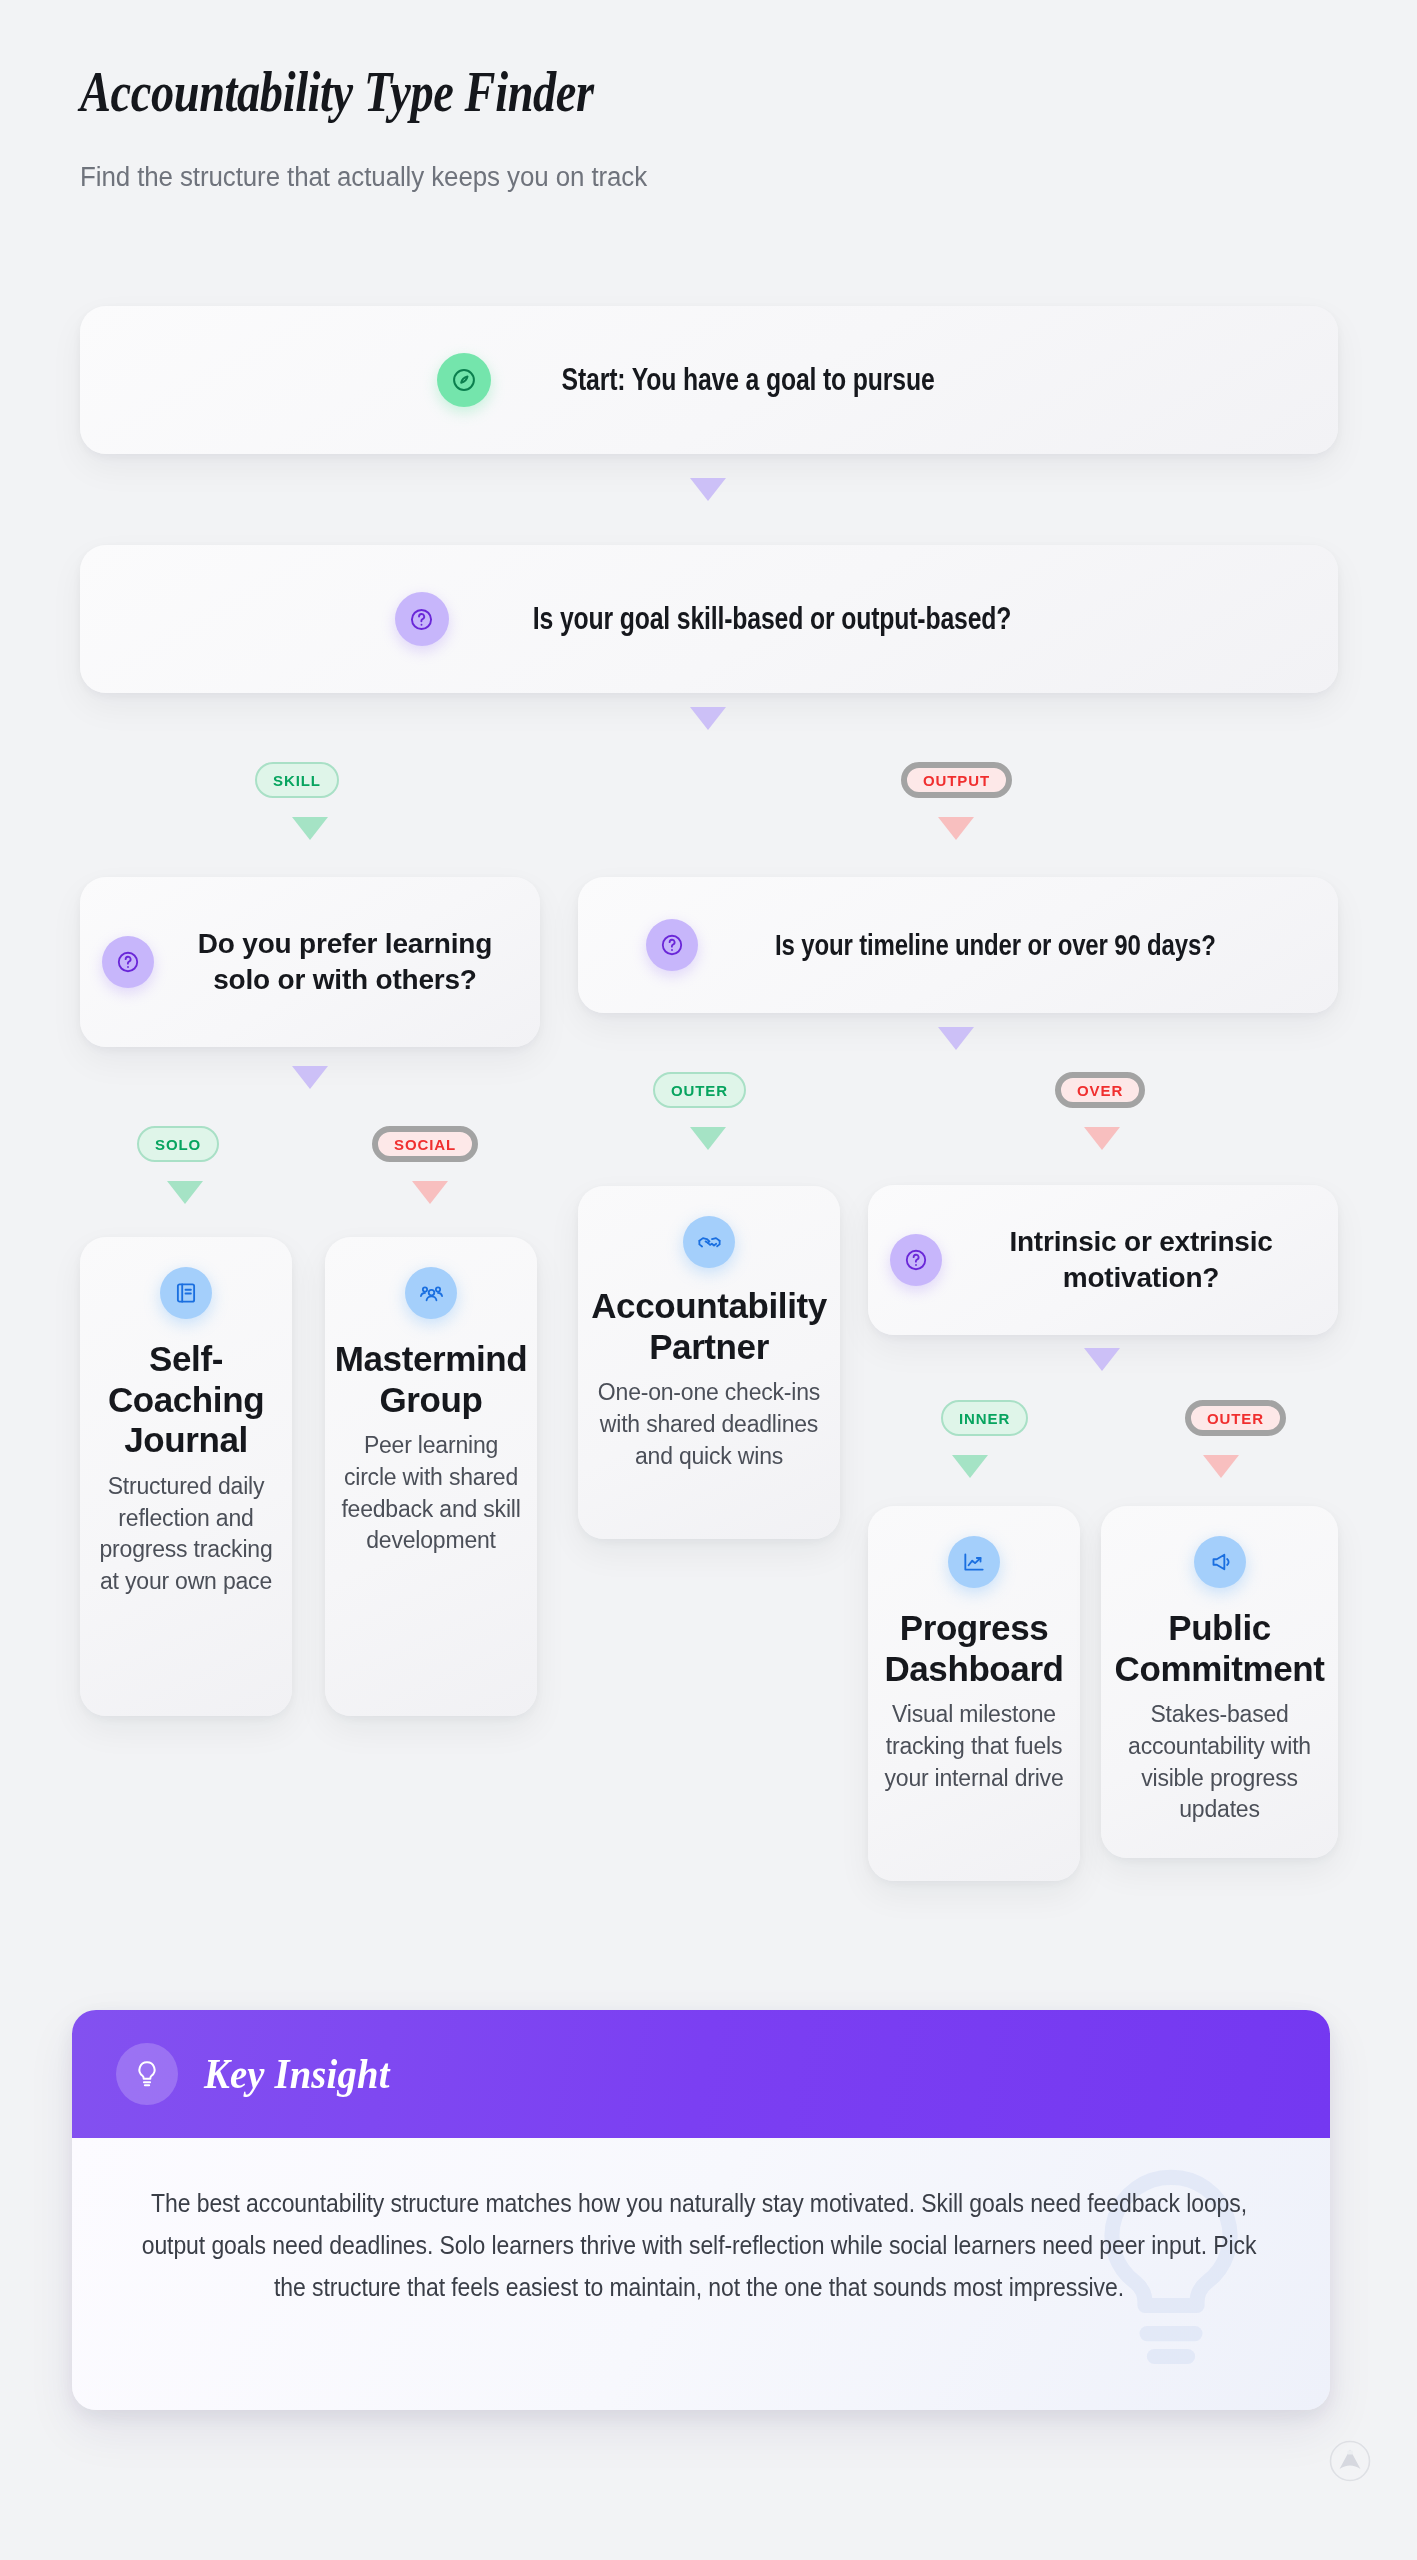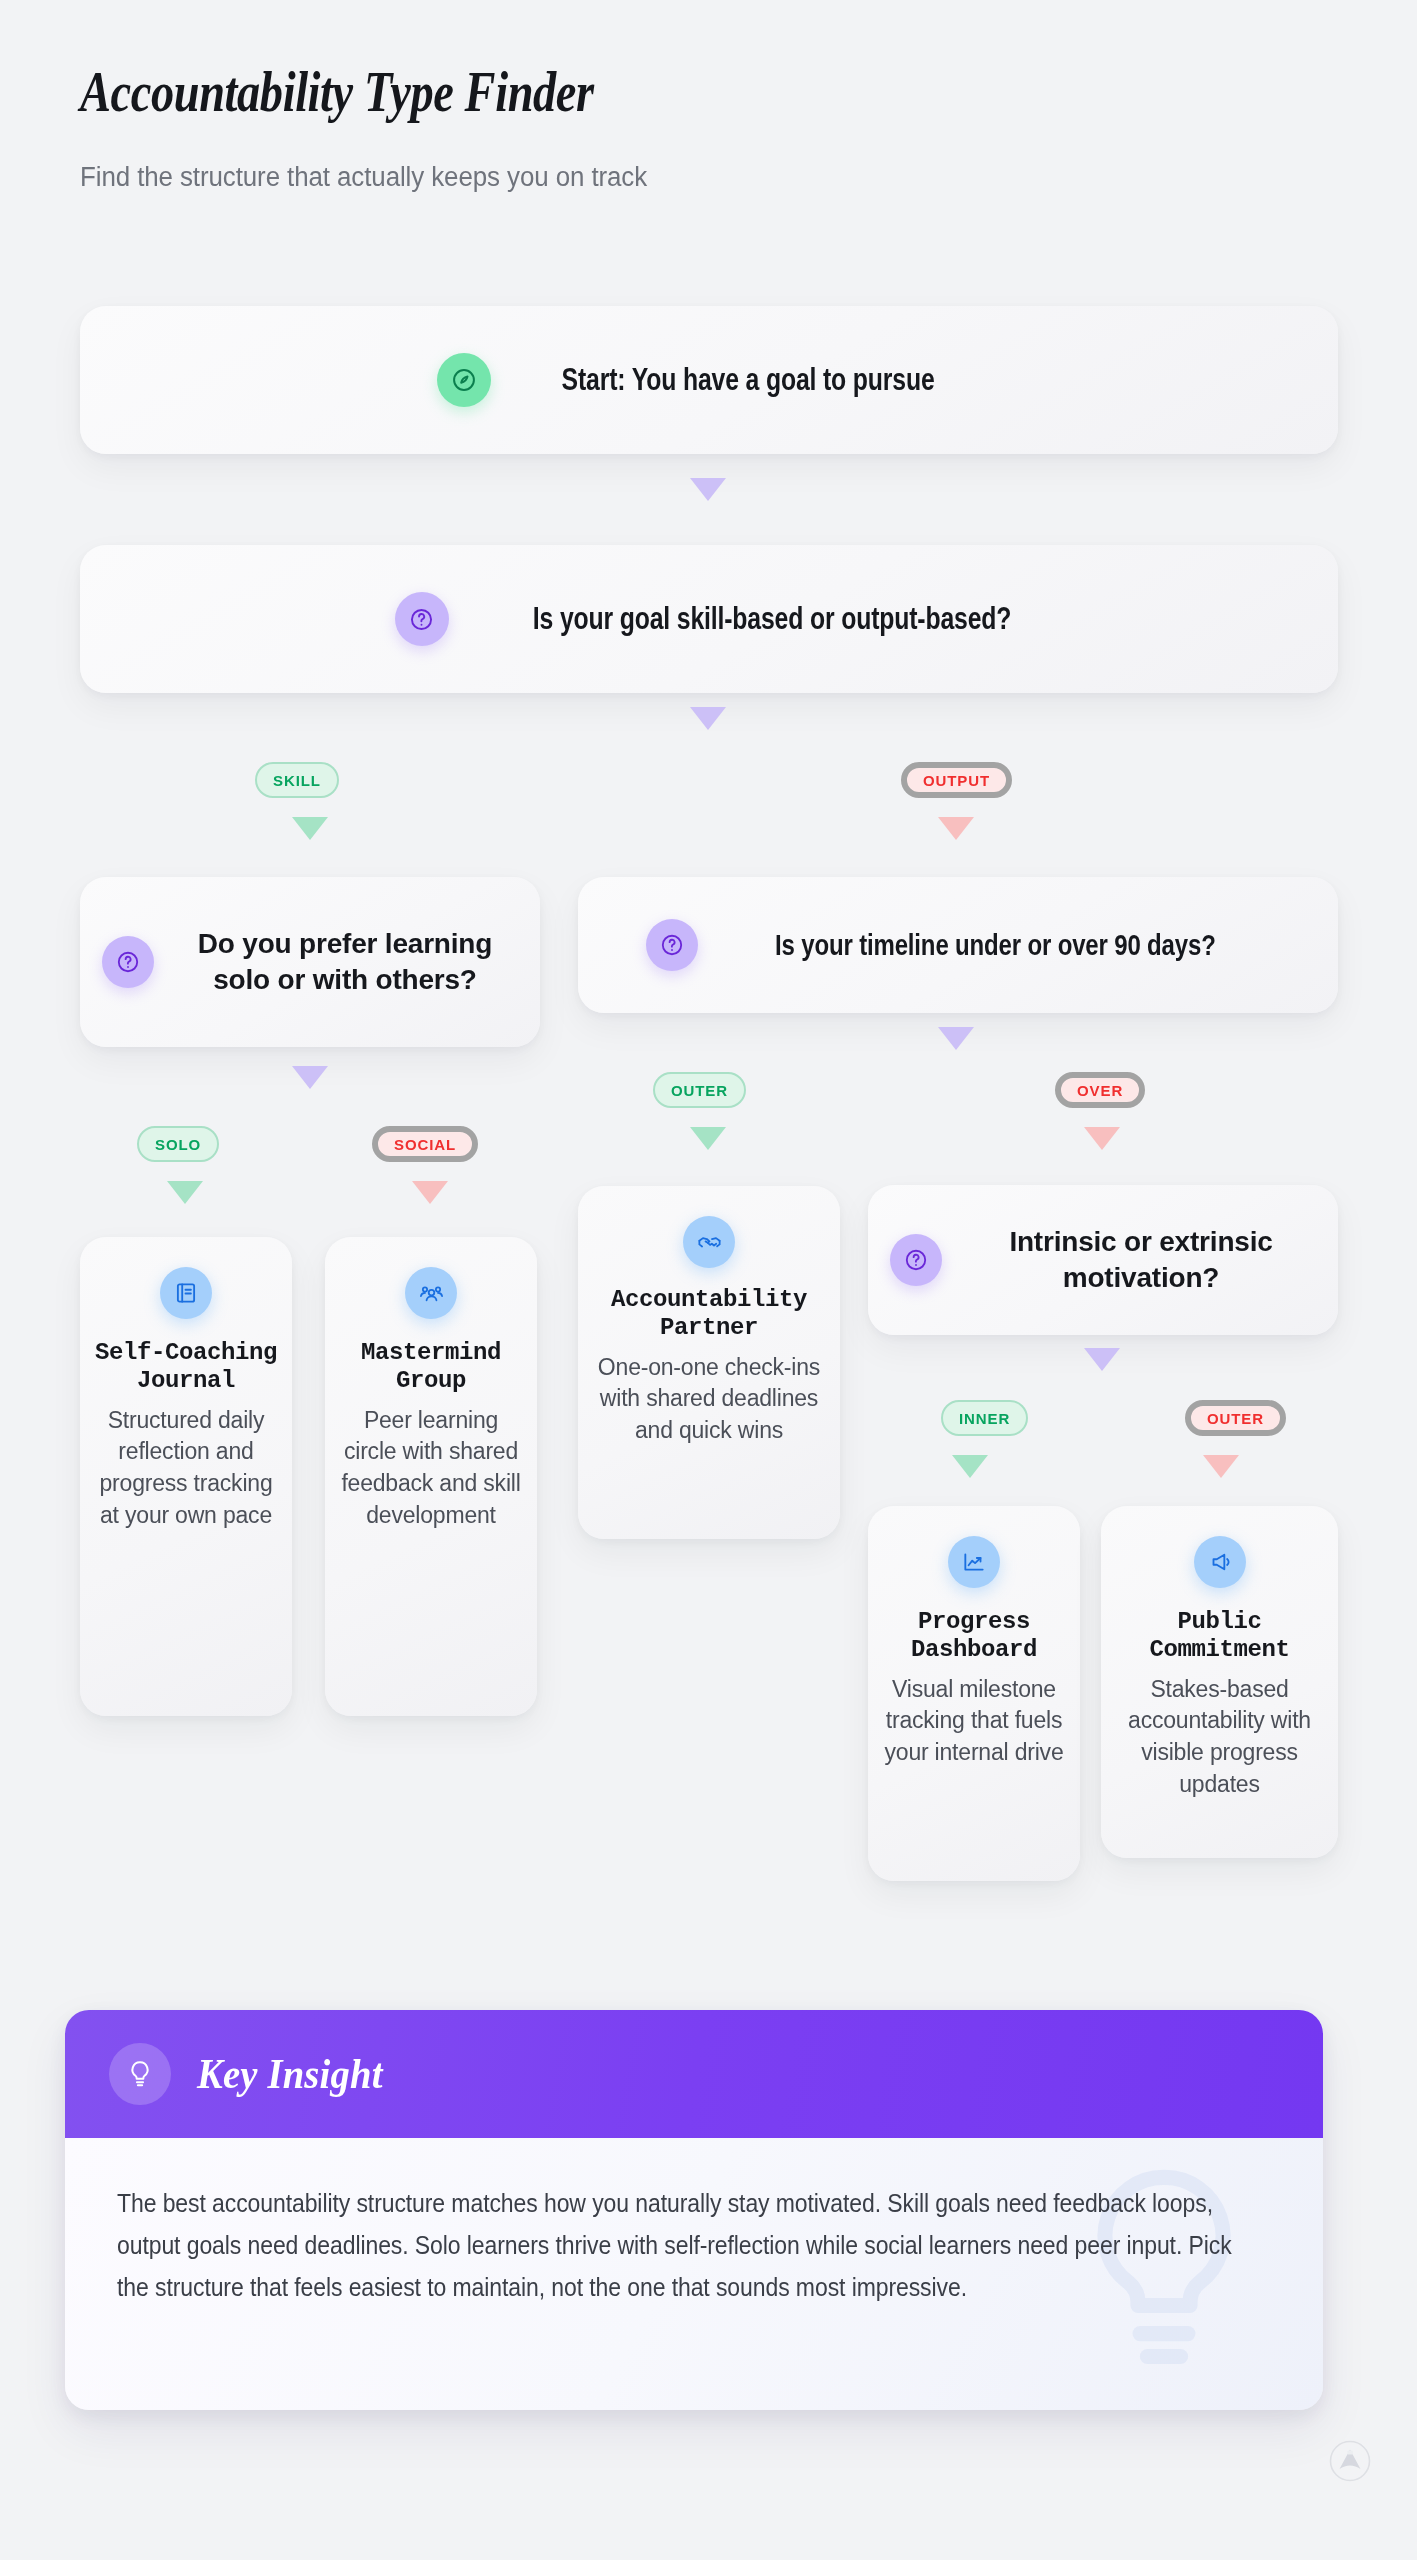--- a/index.html
+++ b/index.html
@@ -130,46 +130,46 @@
     box-shadow: 0 3px 10px rgba(24,28,45,0.045),
                 0 14px 34px rgba(24,28,45,0.055);
     display: flex;
     flex-direction: column;
     align-items: center;
     padding: 30px 14px 26px;
   }
 
   .leaf-title {
     margin-top: 20px;
-    font-size: 24px;
+    font-size: 35px;
     font-weight: 700;
     line-height: 1.16;
     color: #16181d;
     text-align: center;
     letter-spacing: -0.4px;
-    font-family: Liberation Mono, monospace;
   }
 
   .leaf-desc {
     margin-top: 10px;
     font-size: 23px;
     line-height: 1.38;
     color: #4b4f58;
     text-align: center;
     letter-spacing: -0.2px;
   }
 
   
   .insight {
     position: absolute;
-    left: 65px; top: 2010px;
+    left: 72px; top: 2010px;
     width: 1258px; height: 400px;
     border-radius: 24px;
     overflow: hidden;
     box-shadow: 0 6px 18px rgba(40,30,90,.07), 0 20px 48px rgba(40,30,90,.08);
+    text-align: center;
   }
 
   .insight-head {
     height: 128px;
     background: linear-gradient(100deg,#8351f0 0%,#7b3ff2 50%,#7438f1 100%);
     display: flex;
     align-items: center;
     gap: 26px;
     padding-left: 44px;
   }

